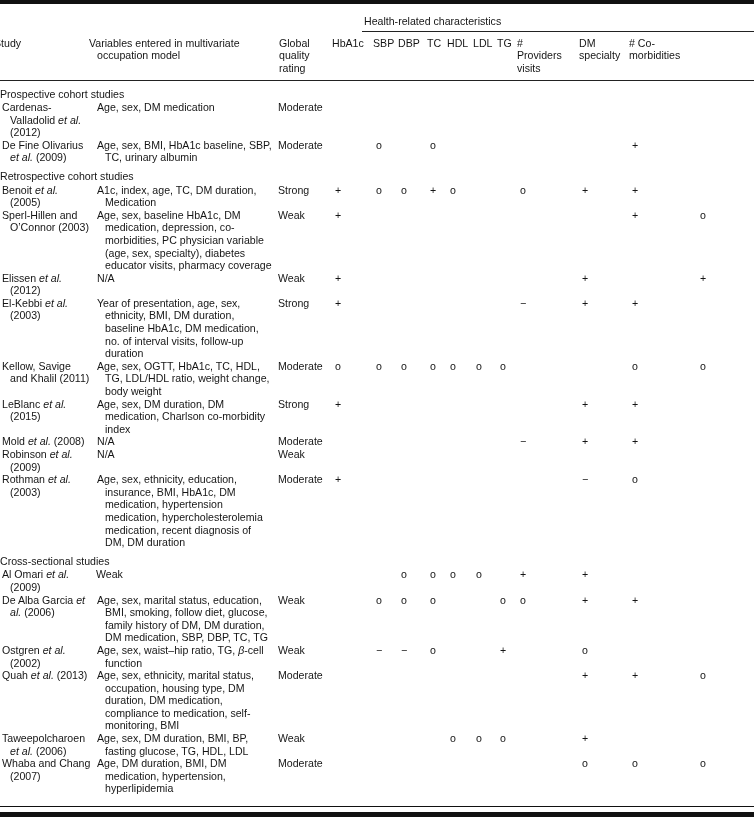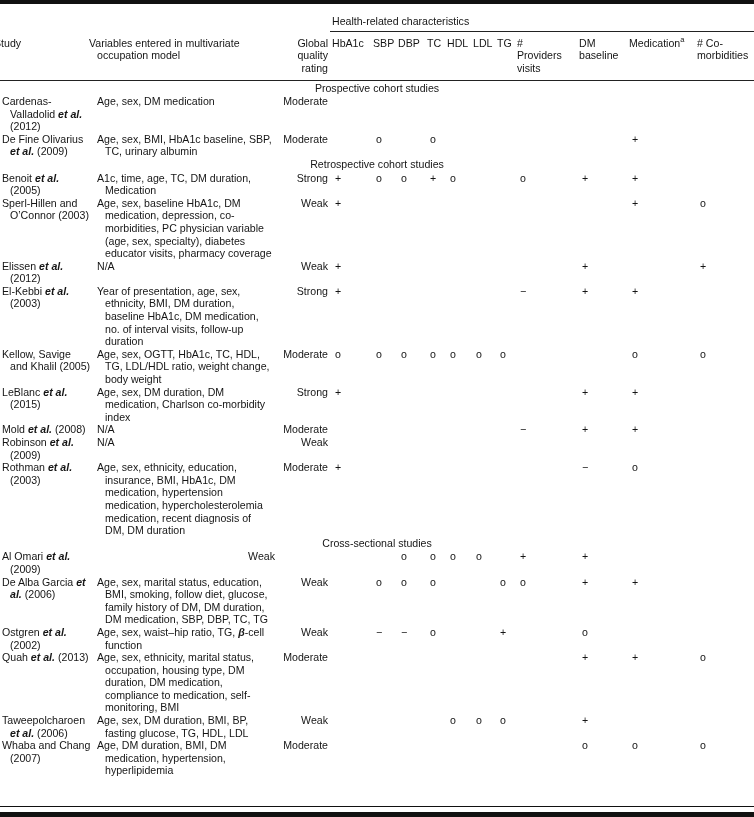--- a/index.html
+++ b/index.html
@@ -16,36 +16,37 @@
     overflow:hidden;
   }
   .top-rule{height:4px;background:#111;flex:0 0 auto;}
   .grid{
     display:grid;
     grid-template-columns:95px 182px 53px 41px 25px 29px 20px 26px 24px 20px 62px 50px 68px 59px;
   }
   .c{box-sizing:border-box;}
   .study{padding-left:10px;text-indent:-8px;padding-right:4px;}
   .vars{padding-left:10px;text-indent:-8px;padding-right:4px;}
-  .qual{padding-left:1px;padding-right:2px;text-align:right;}
+  .qual{padding-left:1px;padding-right:2px;}
   .mark{padding-left:5px;}
   
   .hdr-span{padding-top:11px;}
   .hspan{
     grid-column:4 / 15;
     border-bottom:1px solid #222;
     padding:0 0 3px 2px;
+    margin-left:32px;
   }
   .hdr-cols{padding-top:5px;border-bottom:1px solid #222;padding-bottom:6px;}
   .hcell{padding-left:2px;}
   .hcell sup{font-size:7.5px;line-height:0;}
   .hcell.prov{max-width:52px;}
-  .section-row{text-align:center;padding:0.5px 0;}
+  .section-row{padding:0.5px 0;margin-top:6px;}
   .row{padding:0;}
-  i{font-style:italic;font-weight:bold;}
+  i{font-style:italic;}
   .footer-rules{margin-top:auto;flex:0 0 auto;}
   .footer-rules .thin{height:1px;background:#111;}
   .footer-rules .gap{height:5px;}
   .footer-rules .thick{height:5px;background:#111;}
 </style>
 </head>
 <body>
 
 <div class="page">
   <div class="top-rule"></div>
@@ -62,22 +63,21 @@
     <div class="c vars hcell">Variables entered in multivariate occupation model</div>
     <div class="c qual hcell">Global quality rating</div>
     <div class="c hcell">HbA1c</div>
     <div class="c hcell">SBP</div>
     <div class="c hcell">DBP</div>
     <div class="c hcell">TC</div>
     <div class="c hcell">HDL</div>
     <div class="c hcell">LDL</div>
     <div class="c hcell">TG</div>
     <div class="c hcell prov"># Providers visits</div>
-    <div class="c hcell">DM baseline</div>
-    <div class="c hcell"><span>Medication</span><sup>a</sup></div>
+    <div class="c hcell">DM specialty</div>
     <div class="c hcell"># Co-morbidities</div>
   </div>
 
   <div id="tbody">
       <div class="section-row">Prospective cohort studies</div>
       <div class="grid row">
         <div class="c study">Cardenas-Valladolid <i>et al.</i> (2012)</div>
         <div class="c vars">Age, sex, DM medication</div>
         <div class="c qual">Moderate</div>
         <div class="c mark"></div>
@@ -104,21 +104,21 @@
         <div class="c mark"></div>
         <div class="c mark"></div>
         <div class="c mark"></div>
         <div class="c mark"></div>
         <div class="c mark">+</div>
         <div class="c mark"></div>
       </div>
       <div class="section-row">Retrospective cohort studies</div>
       <div class="grid row">
         <div class="c study">Benoit <i>et al.</i> (2005)</div>
-        <div class="c vars">A1c, time, age, TC, DM duration, Medication</div>
+        <div class="c vars">A1c, index, age, TC, DM duration, Medication</div>
         <div class="c qual">Strong</div>
         <div class="c mark">+</div>
         <div class="c mark">o</div>
         <div class="c mark">o</div>
         <div class="c mark">+</div>
         <div class="c mark">o</div>
         <div class="c mark"></div>
         <div class="c mark"></div>
         <div class="c mark">o</div>
         <div class="c mark">+</div>
@@ -167,21 +167,21 @@
         <div class="c mark"></div>
         <div class="c mark"></div>
         <div class="c mark"></div>
         <div class="c mark"></div>
         <div class="c mark">−</div>
         <div class="c mark">+</div>
         <div class="c mark">+</div>
         <div class="c mark"></div>
       </div>
       <div class="grid row">
-        <div class="c study">Kellow, Savige and Khalil (2005)</div>
+        <div class="c study">Kellow, Savige and Khalil (2011)</div>
         <div class="c vars">Age, sex, OGTT, HbA1c, TC, HDL, TG, LDL/HDL ratio, weight change, body weight</div>
         <div class="c qual">Moderate</div>
         <div class="c mark">o</div>
         <div class="c mark">o</div>
         <div class="c mark">o</div>
         <div class="c mark">o</div>
         <div class="c mark">o</div>
         <div class="c mark">o</div>
         <div class="c mark">o</div>
         <div class="c mark"></div>

